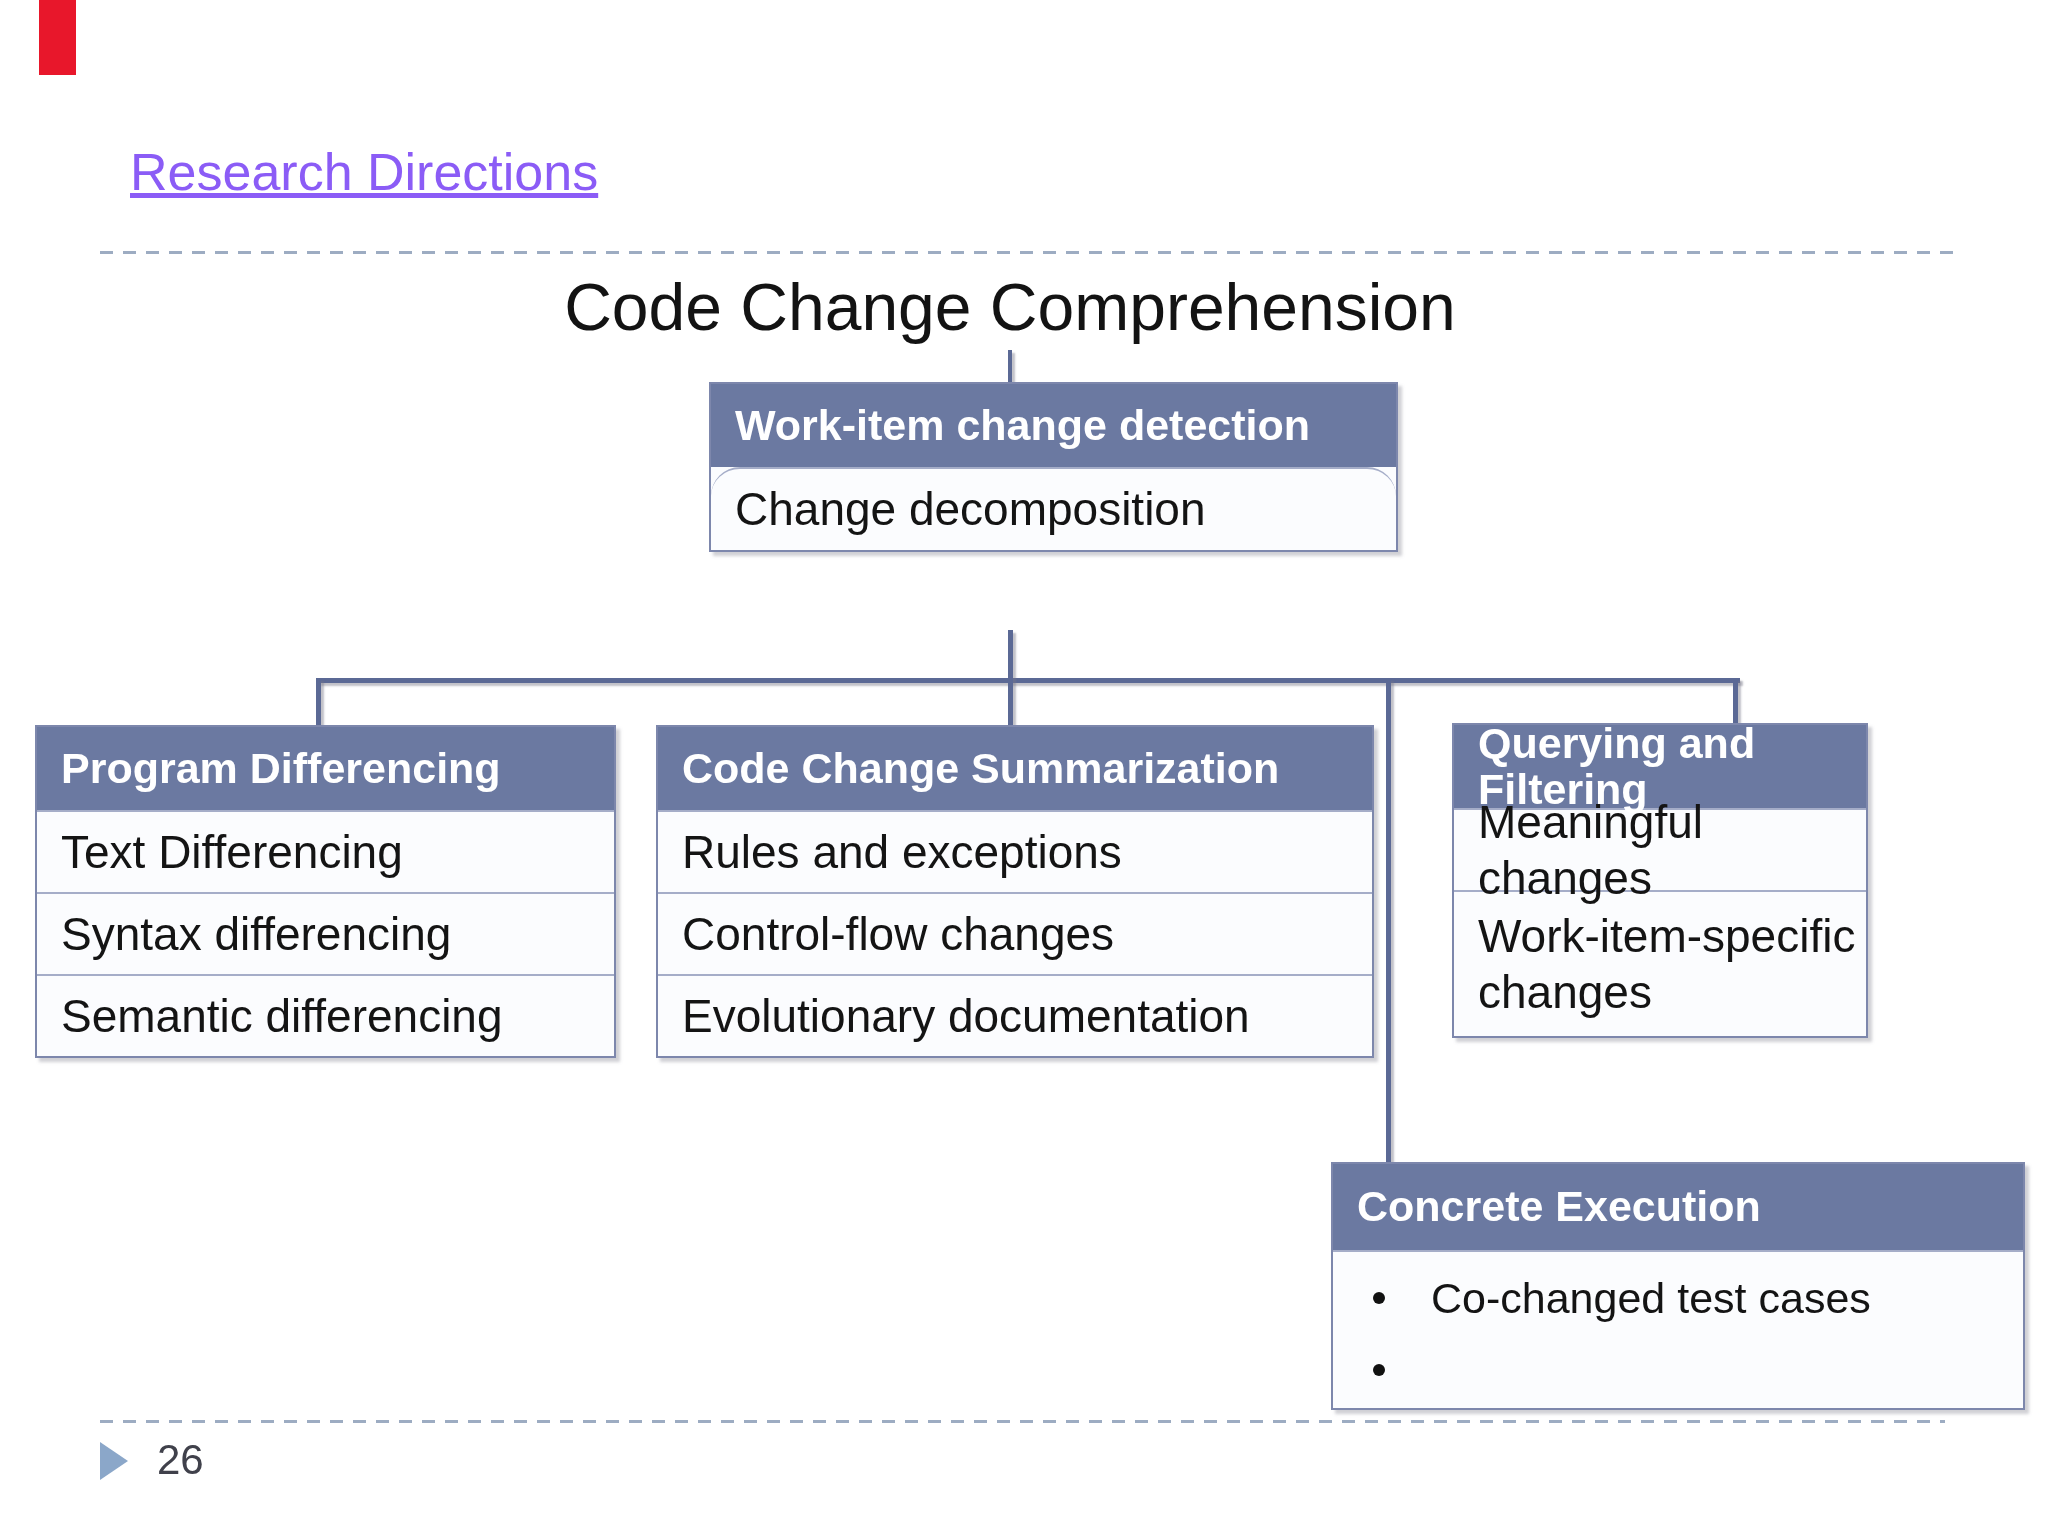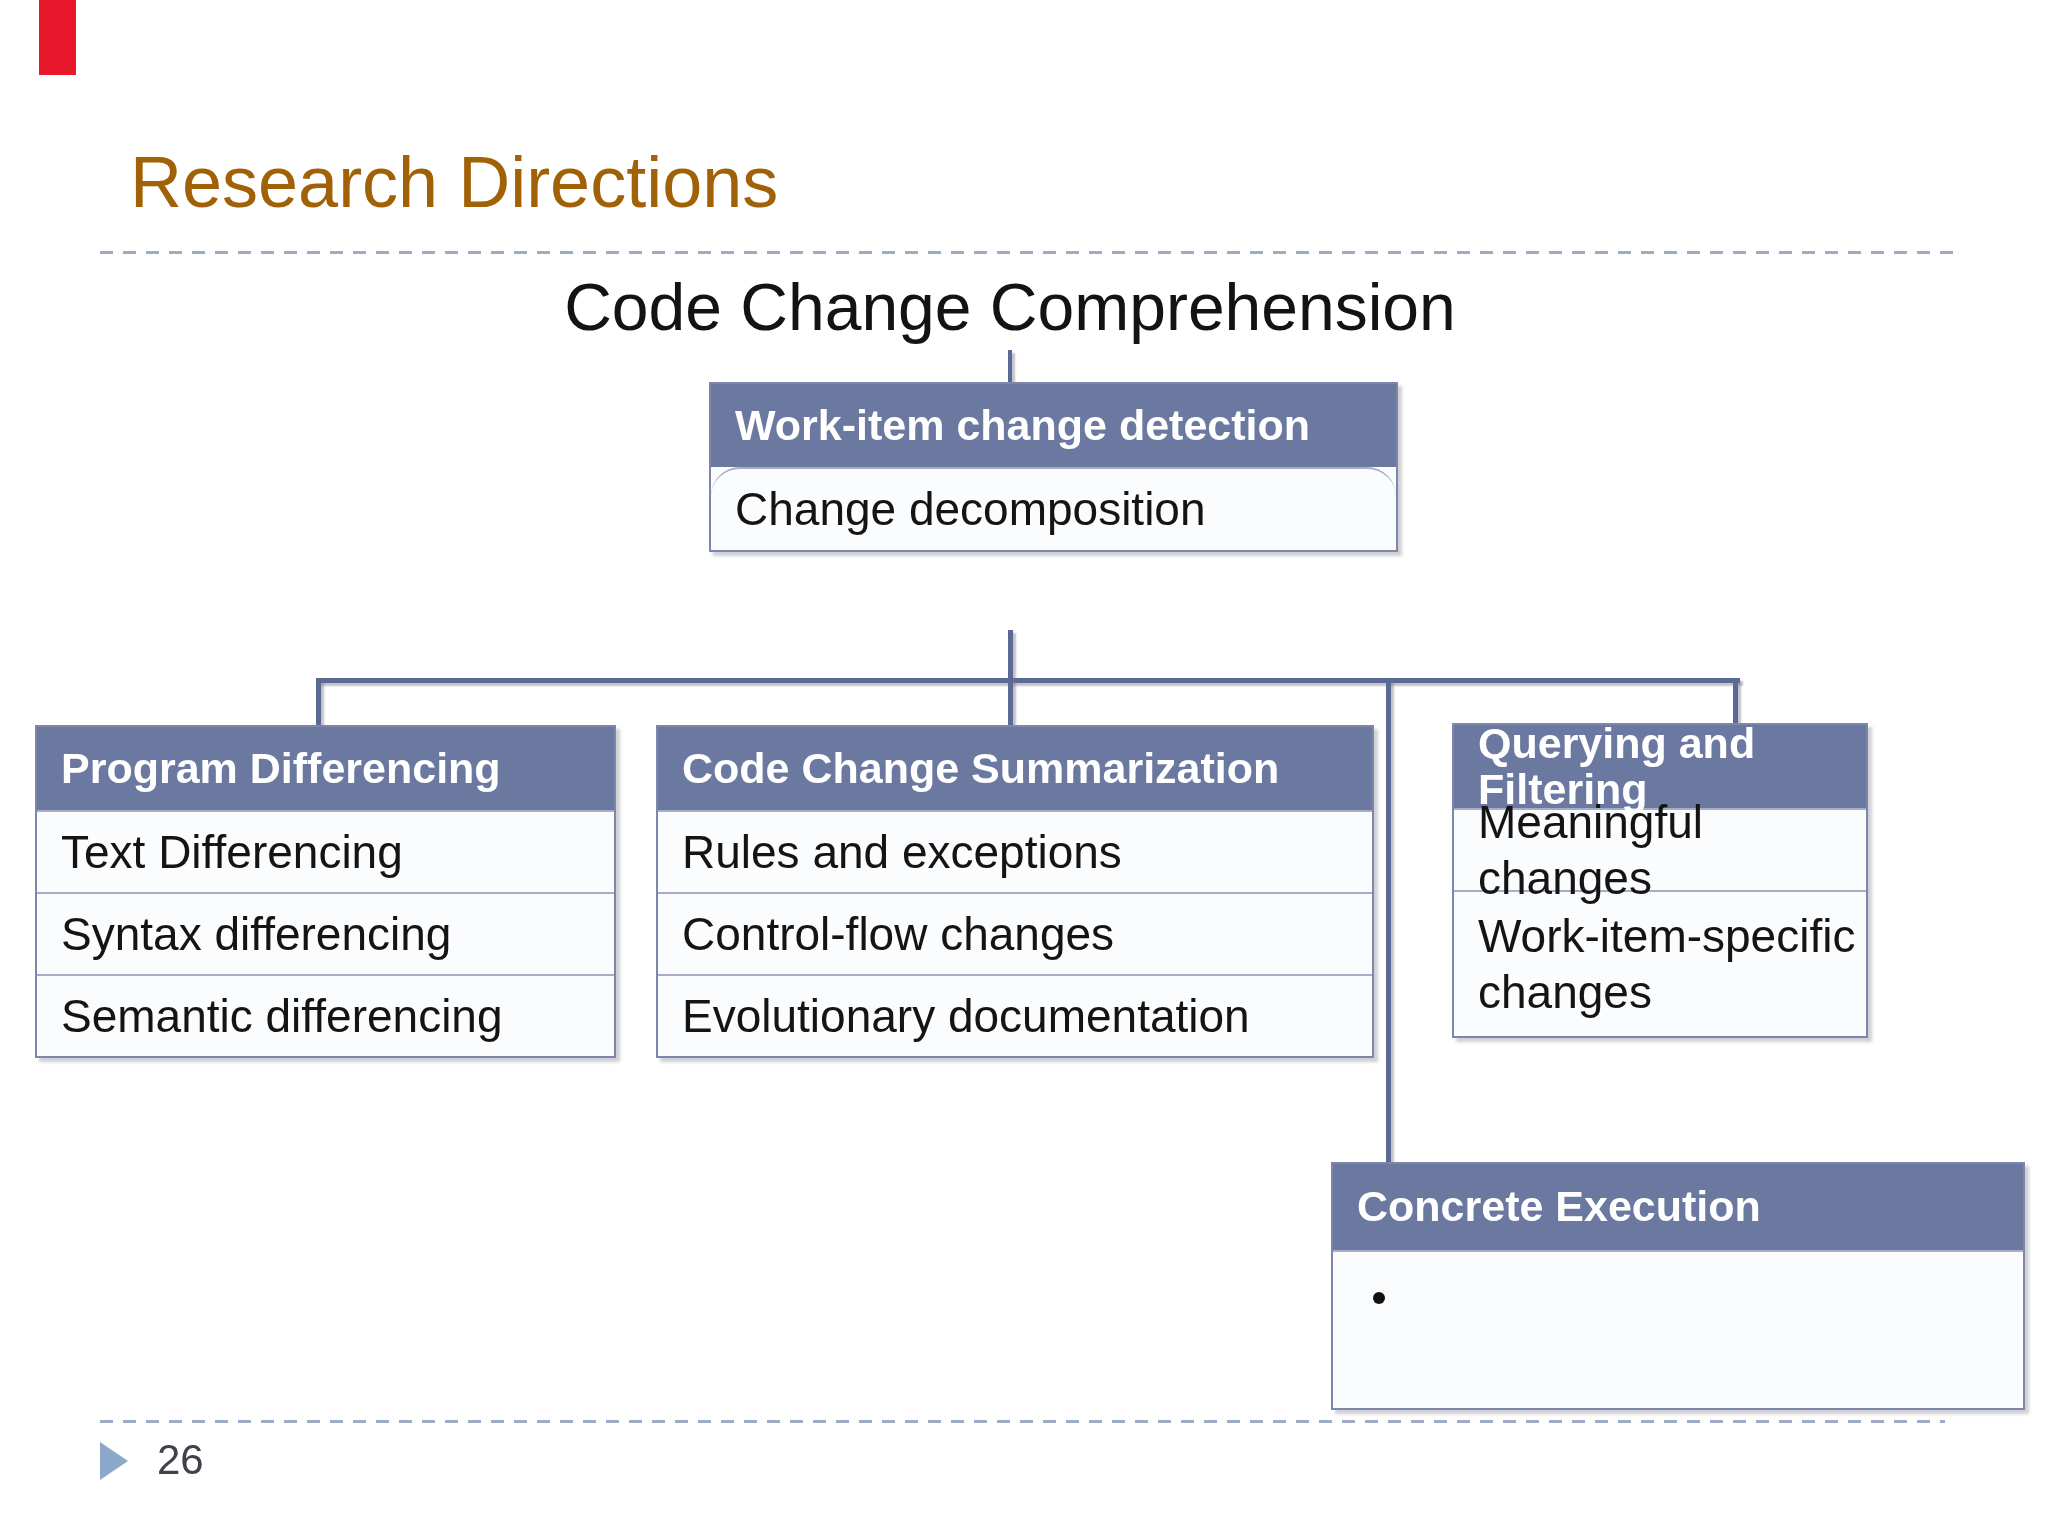--- a/index.html
+++ b/index.html
@@ -2,22 +2,22 @@
 <html><head>
 <meta charset="utf-8">
 <style>
   html,body{margin:0;padding:0;background:#ffffff;}
   .slide{
     position:relative;width:2048px;height:1536px;background:#ffffff;
     font-family:"Liberation Sans","DejaVu Sans",sans-serif;overflow:hidden;
   }
   .red-bar{position:absolute;left:39px;top:0;width:37px;height:75px;background:#e8172b;}
   .slide-title{
-    position:absolute;left:130px;top:146px;font-size:72px;font-weight:400;
-    color:#a16207;line-height:1;white-space:nowrap;
+    position:absolute;left:130px;top:146px;font-size:52px;font-weight:400;
+    color:#8b5cf6;line-height:1;white-space:nowrap;text-decoration:underline;
   }
   .dashline{
     position:absolute;height:3px;
     background:repeating-linear-gradient(90deg,#9dacc2 0 13px,transparent 13px 23px);
   }
   .diagram-heading{
     position:absolute;left:480px;top:274px;width:1060px;text-align:center;
     font-size:66px;color:#131313;line-height:1;white-space:nowrap;
   }
   .conn{position:absolute;background:#5b6995;box-shadow:3px 3px 2px rgba(120,120,135,0.45);}
@@ -87,20 +87,24 @@
     <div class="box-header">Querying and Filtering</div>
     <div class="box-row">Meaningful changes</div>
     <div class="box-row" style="height:146px;">Work-item-specific changes</div>
   </div>
 
   <div class="box" style="left:1331px;top:1162px;width:694px;">
     <div class="box-header" style="height:86px;">Concrete Execution</div>
     <div class="box-body" style="height:158px;">
       <div class="bullet-row">
         <span class="bullet-dot"></span>
+        <span>Co-changed test cases</span>
+      </div>
+      <div class="bullet-row">
+        <span class="bullet-dot"></span>
       </div>
     </div>
   </div>
 
   <div class="dashline" style="left:100px;top:1420px;width:1845px;"></div>
 
   <div class="page-tri"></div>
   <div class="page-number">26</div>
 
 </div>

